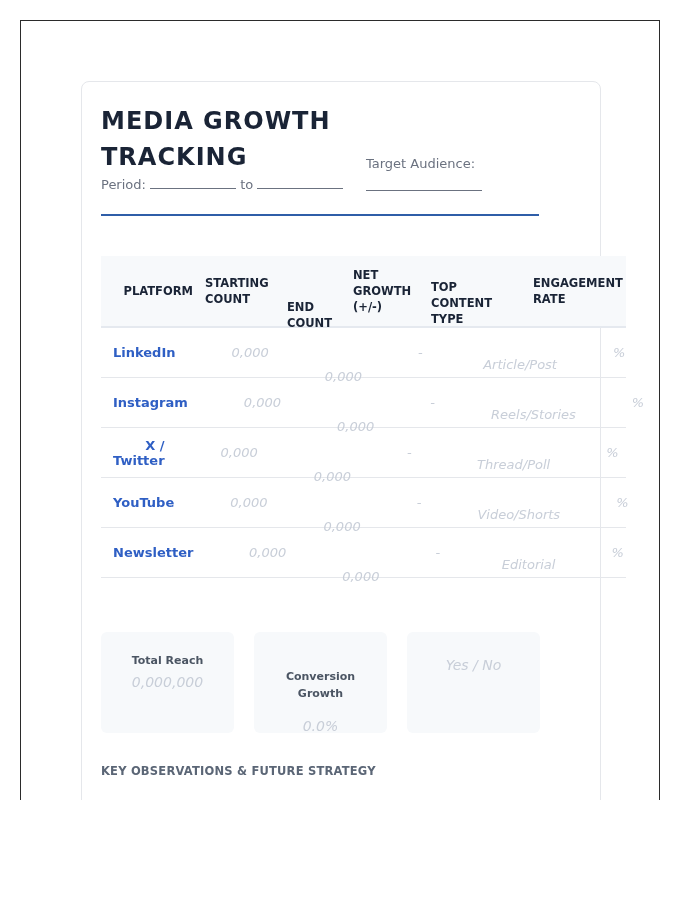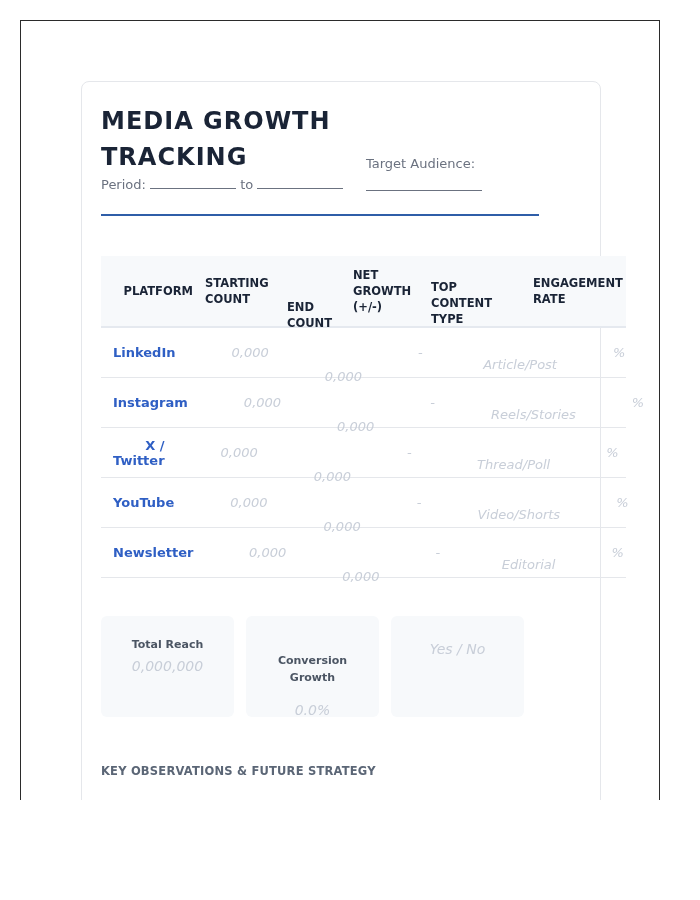--- a/index.html
+++ b/index.html
@@ -20,21 +20,21 @@
 
   .table { position: absolute; left: 101px; top: 256px; width: 525px; border-collapse: collapse; }
   .thead { background: #f7f9fb; height: 72px; border-bottom: 2px solid #e5e9ef; box-sizing: border-box; display: flex; align-items: center; }
   .th { font-size: 11.5px; font-weight: bold; color: #1a2436; line-height: 16px; padding-left: 12px; box-sizing: border-box; }
   .row { height: 50px; border-bottom: 1px solid #e5e7eb; display: flex; align-items: center; box-sizing: border-box; gap: 44px; }
   .td { font-size: 13px; padding-left: 12px; box-sizing: border-box; }
   .td.platform { color: #2f5fc4; font-weight: bold; }
   .td.ph { color: #c8ced8; font-style: italic; }
   .c1 { width: 92px; text-align: right; } .c2 { width: 82px; } .c3 { width: 66px; margin-top: 48px; } .c4 { width: 78px; } .c5 { width: 102px; margin-top: 24px; } .c6 { width: 105px; }
 
-  .stats { position: absolute; left: 101px; top: 616px; display: flex; gap: 12px; }
+  .stats { position: absolute; left: 101px; top: 632px; display: flex; gap: 20px; }
   .stat { width: 133px; height: 101px; background: #f7f9fb; border-radius: 6px; text-align: center; box-sizing: border-box; padding-top: 20px; }
   .stat-label { font-size: 11px; font-weight: bold; color: #4b5563; line-height: 17px; }
   .stat-value { font-size: 14px; font-style: italic; color: #c8ced8; margin-top: 5px; }
 
   .section-title { position: absolute; left: 101px; top: 764px; font-size: 11.5px; font-weight: bold; color: #5b6676; letter-spacing: 0.2px; }
 </style>
 </head>
 <body>
 
 <div class="frame">

